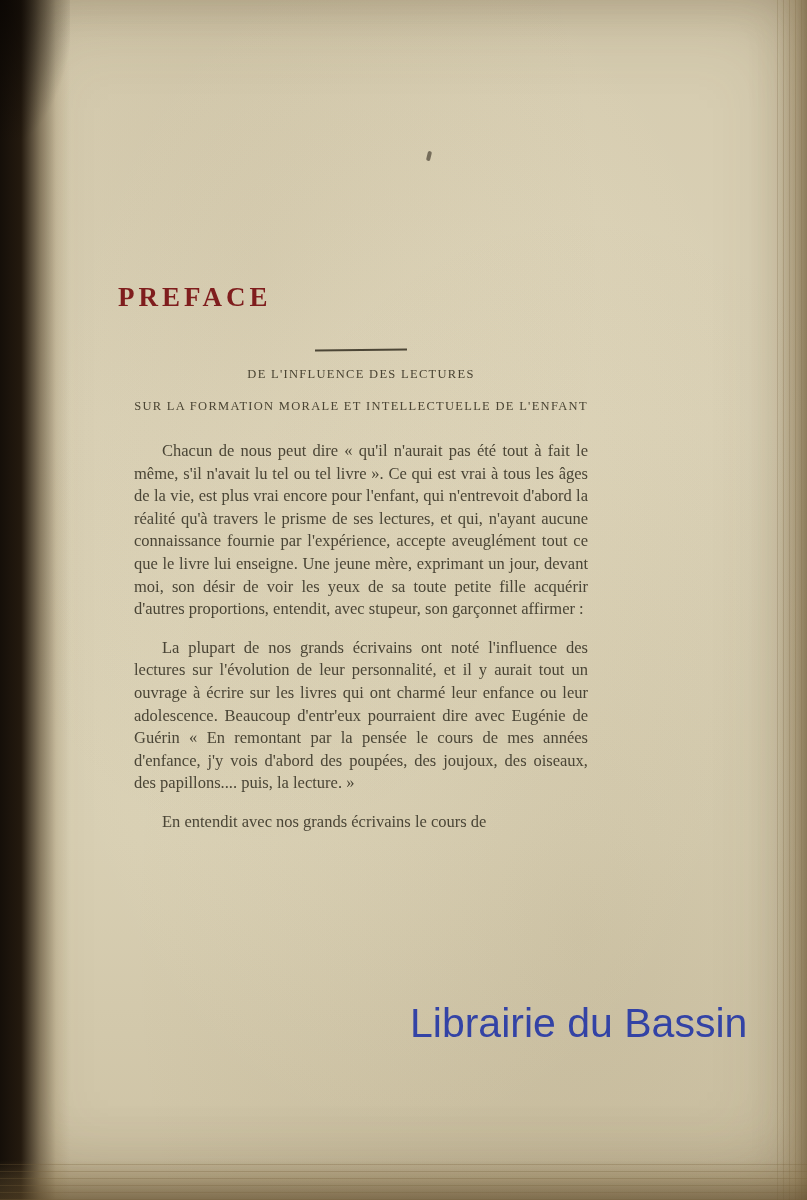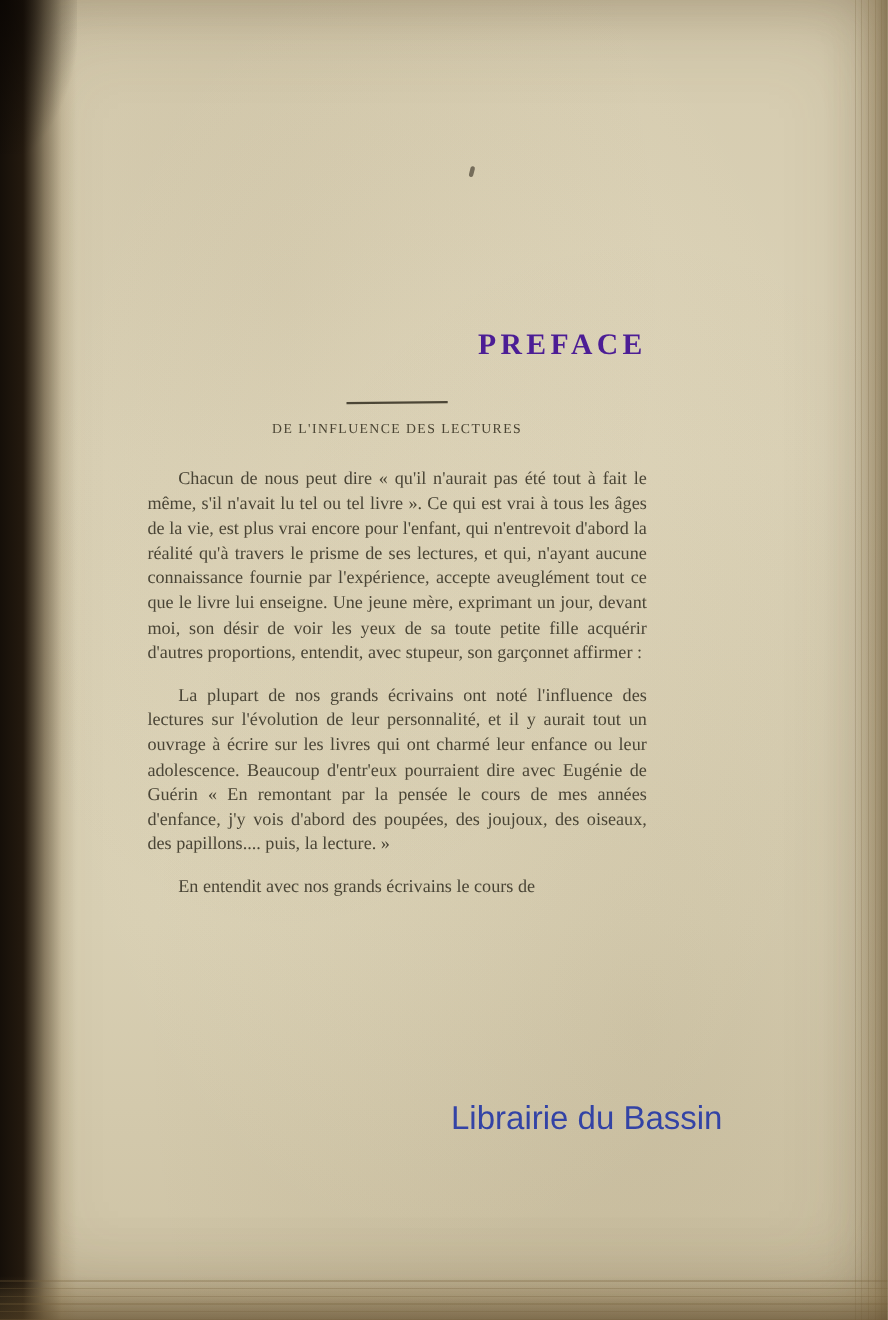--- a/index.html
+++ b/index.html
@@ -87,26 +87,26 @@
   }
   .content {
     position: absolute;
     left: 118px;
     top: 282px;
     width: 486px;
     color: #46412f;
     font-family: "Liberation Serif", "DejaVu Serif", serif;
   }
   .title {
-    margin: 16px;
+    margin: 0;
     font-size: 27px;
     font-weight: 600;
     letter-spacing: 4px;
-    text-align: right;
-    color: #4c1d95;
+    text-align: left;
+    color: #7f1d1d;
   }
   .rule {
     width: 92px;
     height: 2px;
     margin: 36px auto 0 auto;
     background: #4c4636;
     transform: rotate(-0.6deg);
   }
   .subtitle {
     margin-top: 16px;
@@ -131,21 +131,21 @@
     text-indent: 28px;
   }
   .body em {
     font-style: italic;
   }
   .watermark {
     position: absolute;
     left: 410px;
     top: 1000px;
     font-family: "Liberation Sans", "DejaVu Sans", sans-serif;
-    font-size: 30px;
+    font-size: 41px;
     font-weight: 400;
     color: #2b3da6;
     opacity: 0.95;
     white-space: nowrap;
   }
 </style>
 </head>
 <body>
 
 <div class="photo">
@@ -153,20 +153,21 @@
 
   <div class="binding-shadow"></div>
   <div class="page-edges-right"></div>
   <div class="page-edges-bottom"></div>
   <div class="ink-speck"></div>
 
   <div class="content">
     <h1 class="title">PREFACE</h1>
     <div class="rule"></div>
     <div class="subtitle">DE L'INFLUENCE DES LECTURES</div>
+    <div class="subtitle sub2">SUR LA FORMATION MORALE ET INTELLECTUELLE DE L'ENFANT</div>
 
     <div class="body">
       <p>Chacun de nous peut dire « qu'il n'aurait pas été tout à fait le même, s'il n'avait lu tel ou tel livre ». Ce qui est vrai à tous les âges de la vie, est plus vrai encore pour l'enfant, qui n'entrevoit d'abord la réalité qu'à travers le prisme de ses lectures, et qui, n'ayant aucune connaissance fournie par l'expérience, accepte aveuglément tout ce que le livre lui enseigne. Une jeune mère, exprimant un jour, devant moi, son désir de voir les yeux de sa toute petite fille acquérir d'autres proportions, entendit, avec stupeur, son garçonnet affirmer :</p>
       <p>La plupart de nos grands écrivains ont noté l'influence des lectures sur l'évolution de leur personnalité, et il y aurait tout un ouvrage à écrire sur les livres qui ont charmé leur enfance ou leur adolescence. Beaucoup d'entr'eux pourraient dire avec Eugénie de Guérin « En remontant par la pensée le cours de mes années d'enfance, j'y vois d'abord des poupées, des joujoux, des oiseaux, des papillons.... puis, la lecture. »</p>
       <p>En entendit avec nos grands écrivains le cours de</p>
     </div>
   </div>
 
   <div class="watermark">Librairie du Bassin</div>
 </div>

